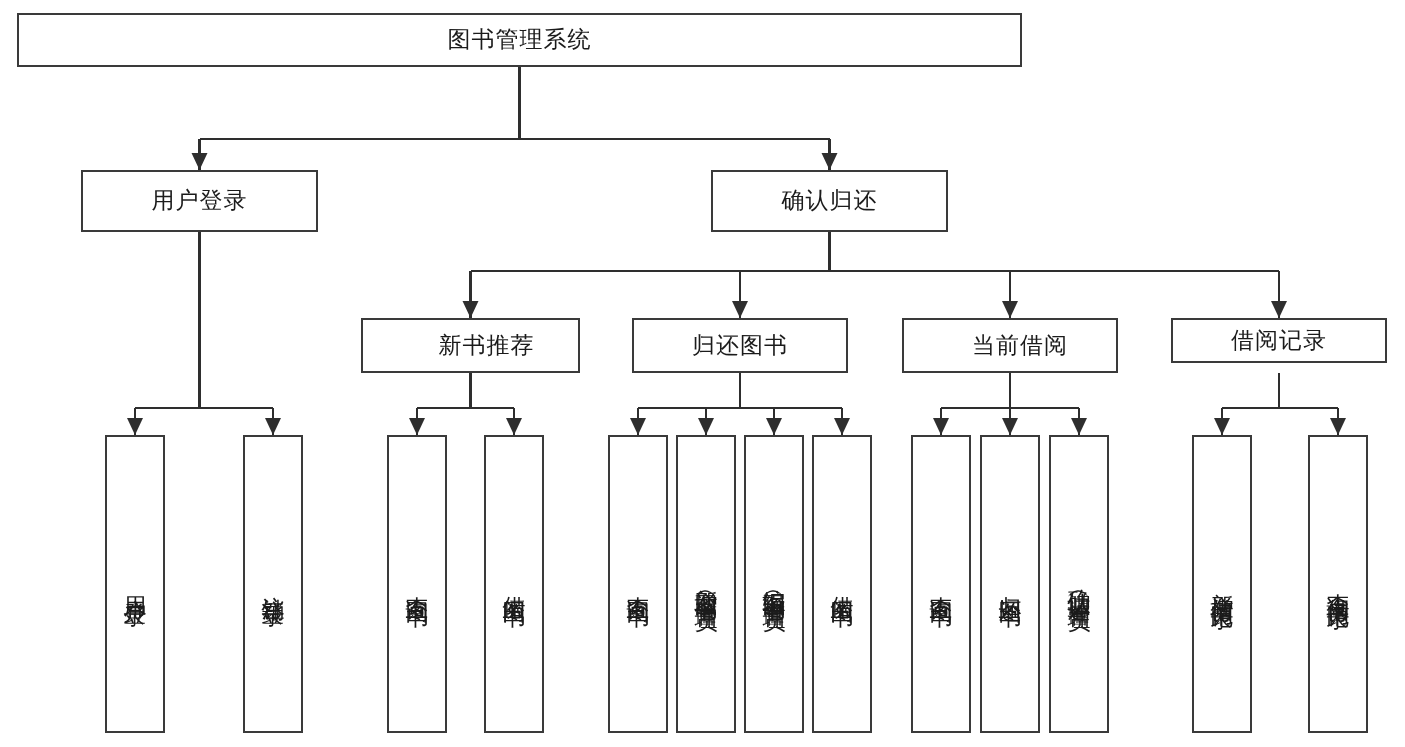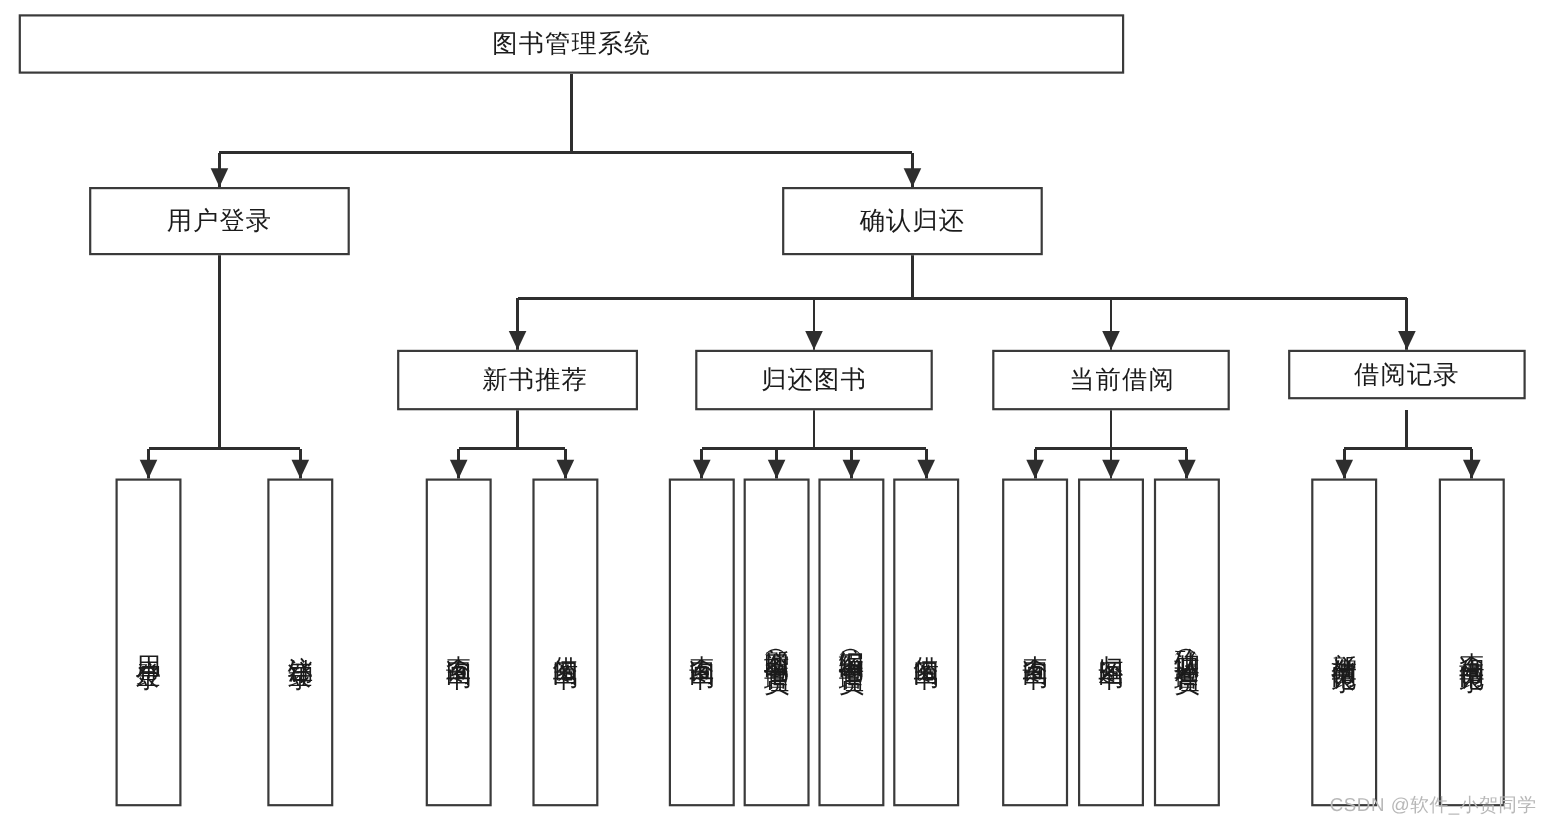--- a/index.html
+++ b/index.html
@@ -185,14 +185,13 @@
         <span class="lbl" style="color: rgb(27, 27, 27);">确认归还（管理员）</span>
       </div>
       <div class="node vert" style="left: 1192px; top: 435px; width: 60px; height: 298px; border-color: rgb(58, 58, 58); background: rgb(255, 255, 255);">
         <span class="lbl" style="color: rgb(27, 27, 27);">新增借阅记录</span>
       </div>
       <div class="node vert" style="left: 1308px; top: 435px; width: 60px; height: 298px; border-color: rgb(58, 58, 58); background: rgb(255, 255, 255);">
         <span class="lbl" style="color: rgb(27, 27, 27);">查询借阅记录</span>
       </div>
     </div>
 
-  <div id="watermark">CSDN @软件_小贺同学</div>
 </div>
 
 </body></html>

